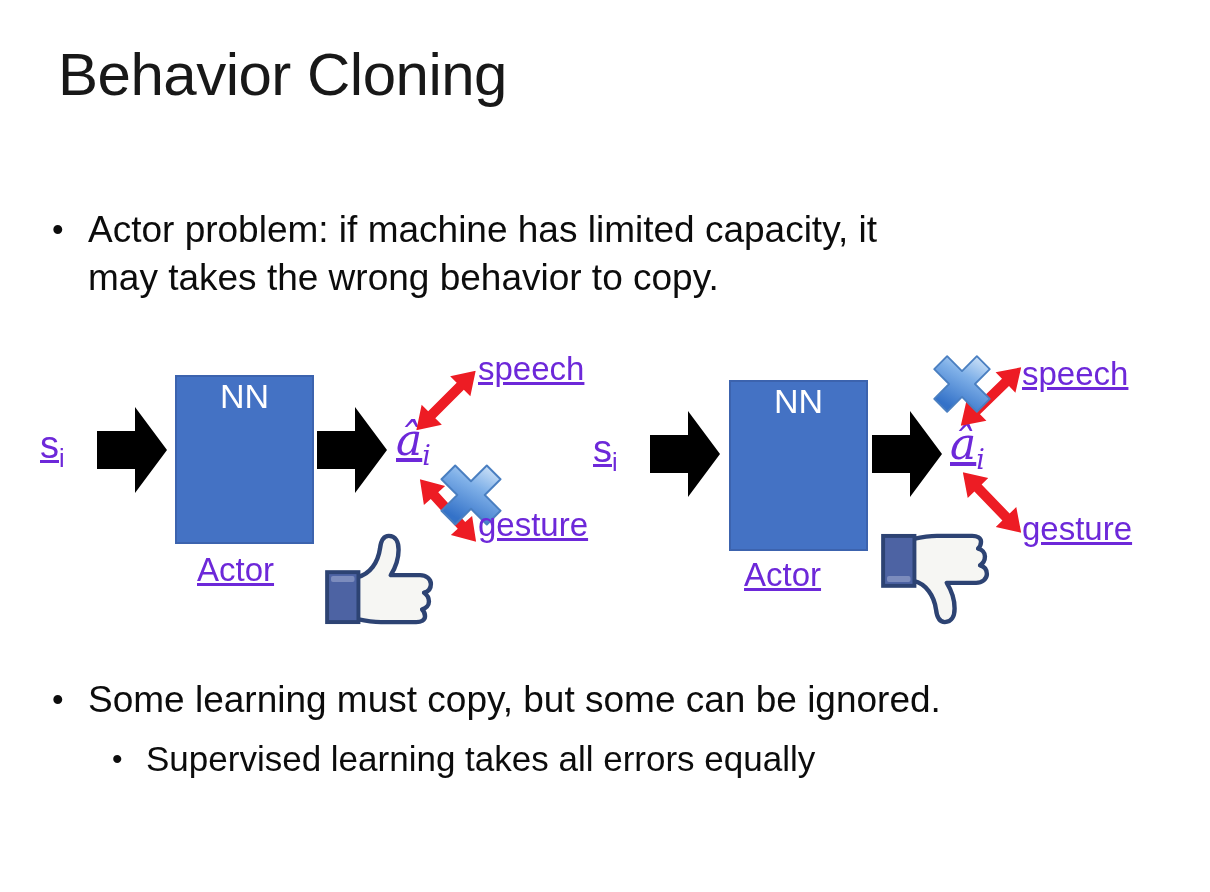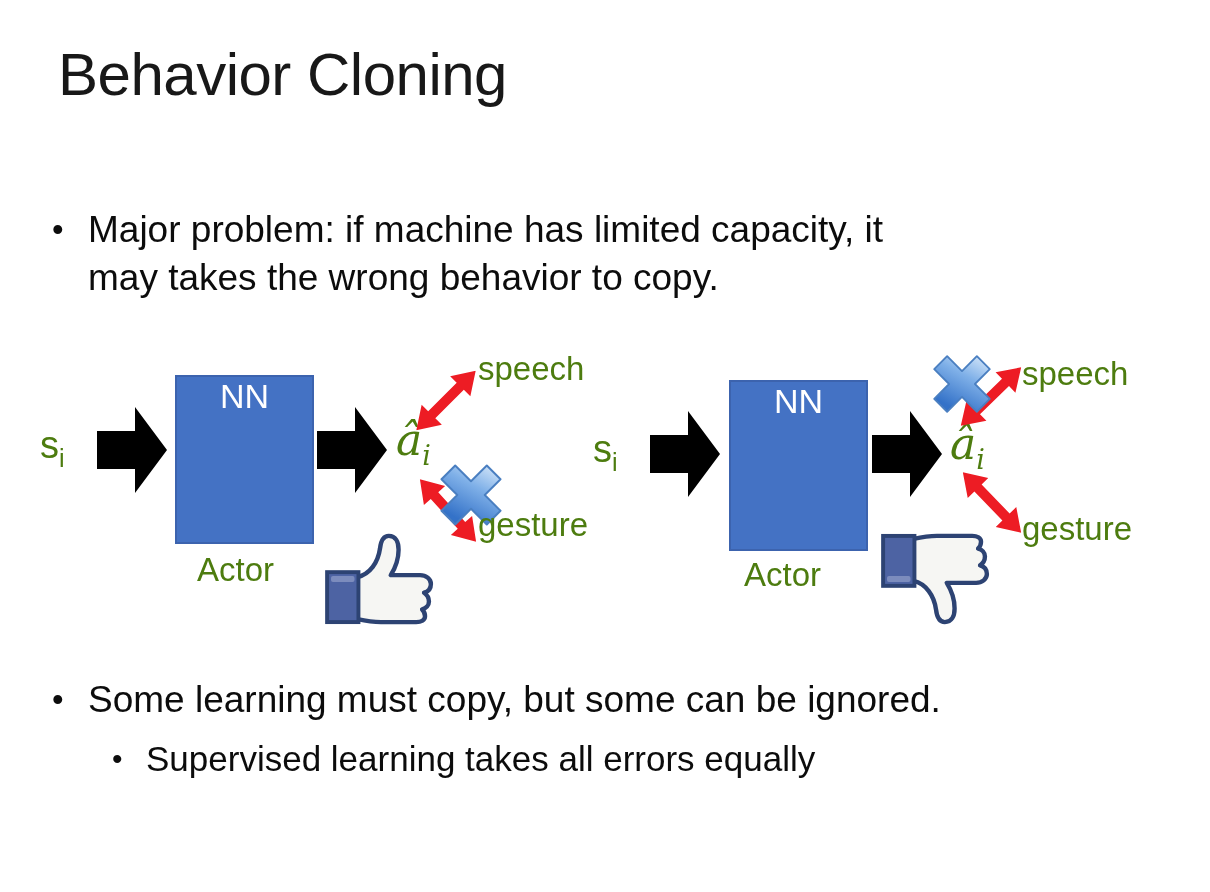--- a/index.html
+++ b/index.html
@@ -6,21 +6,21 @@
   .slide{position:relative;width:1210px;height:884px;background:#ffffff;overflow:hidden;
          font-family:"Liberation Sans",sans-serif;color:#111;}
   .title{position:absolute;left:58px;top:40px;margin:0;font-size:60px;font-weight:300;
          letter-spacing:-0.5px;color:#181818;}
   .bullet{position:absolute;display:flex;align-items:flex-start;font-size:37px;line-height:48px;color:#0c0c0c;}
   .bullet .dot{flex:0 0 auto;width:36px;font-size:33px;line-height:48px;}
   .bullet.sub{font-size:35px;line-height:44px;}
   .bullet.sub .dot{width:34px;font-size:30px;line-height:44px;}
   .nnbox{position:absolute;background:#4472c4;border:2px solid #3c63ae;display:flex;
          align-items:flex-start;justify-content:center;color:#ffffff;font-size:34px;}
-  .lbl{position:absolute;font-size:33px;color:#4d7c0f;white-space:nowrap;}
+  .lbl{position:absolute;font-size:33px;color:#6d28d9;white-space:nowrap;text-decoration:underline;}
   .si{font-size:38px;}
   .si sub{font-size:25px;line-height:0;}
   .ahat{font-family:"DejaVu Serif",serif;font-style:italic;font-size:44px;}
   .ahat sub{font-size:27px;line-height:0;}
   .blockarrow{position:absolute;width:72px;height:92px;}
   .redarrow{position:absolute;width:84px;height:37px;}
   .redarrow svg,.blockarrow svg,.bluex svg,.thumb svg{display:block;width:100%;height:100%;}
   .rotm45{transform:rotate(-45deg);}
   .rotm44{transform:rotate(-44deg);}
   .rot48{transform:rotate(48deg);}
@@ -43,21 +43,21 @@
   </defs>
 </svg>
 
 <div class="slide">
 
   <h1 class="title">Behavior Cloning</h1>
 
   <div class="bullet" style="left:52px;top:206px;">
     <span class="dot">•</span>
     <span>
-      <span style="display:block">Major problem: if machine has limited capacity, it</span>
+      <span style="display:block">Actor problem: if machine has limited capacity, it</span>
       <span style="display:block">may takes the wrong behavior to copy.</span>
     </span>
   </div>
 
   <div>
     <span class="lbl si" style="left:40px;top:424px;"><span>s</span><sub>i</sub></span>
 
     <div class="blockarrow" style="left:97px;top:404px;">
       <svg viewBox="0 0 72 92">
           <polygon points="0,27 38,27 38,3 70,46 38,89 38,65 0,65" fill="#000"></polygon>

